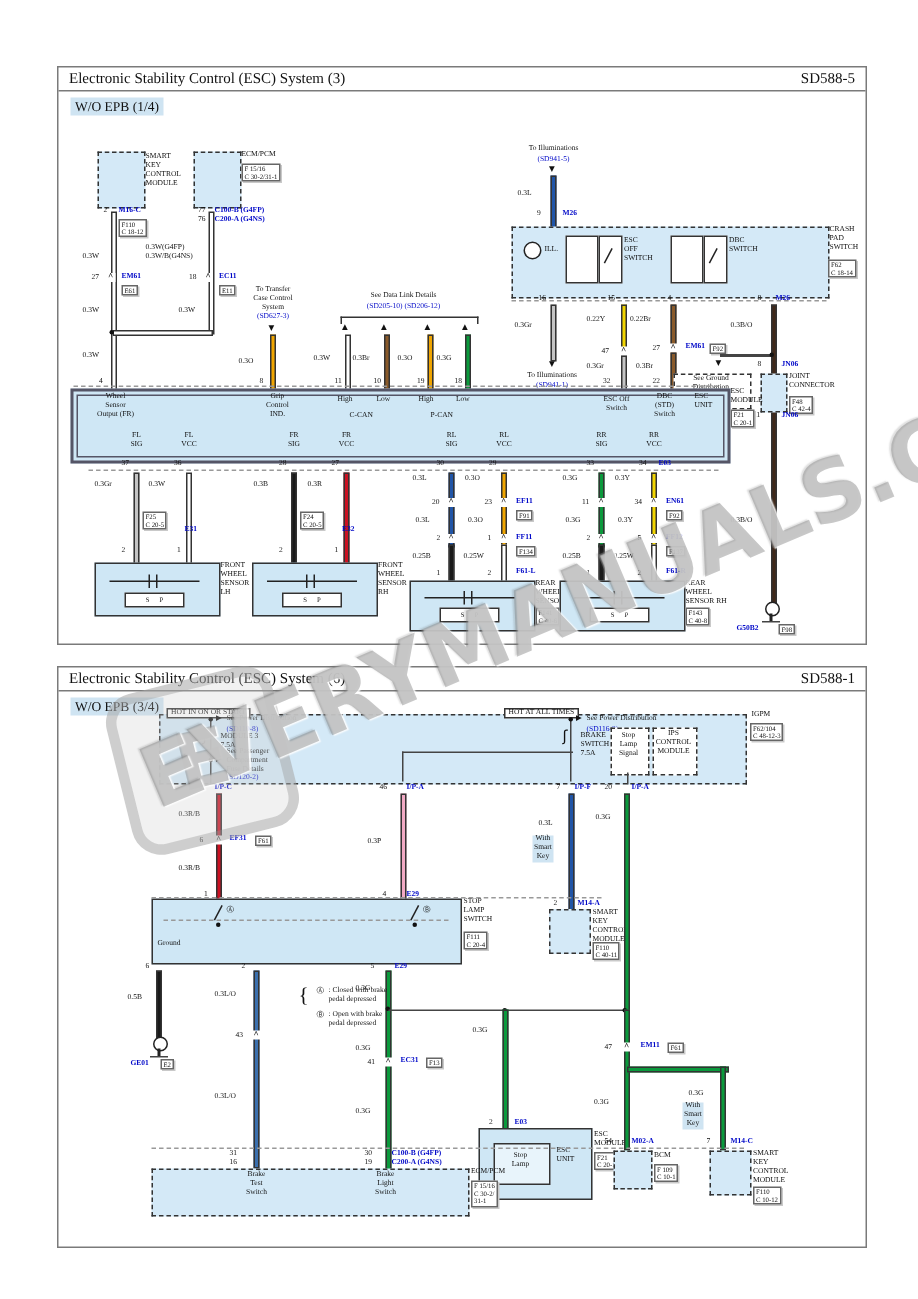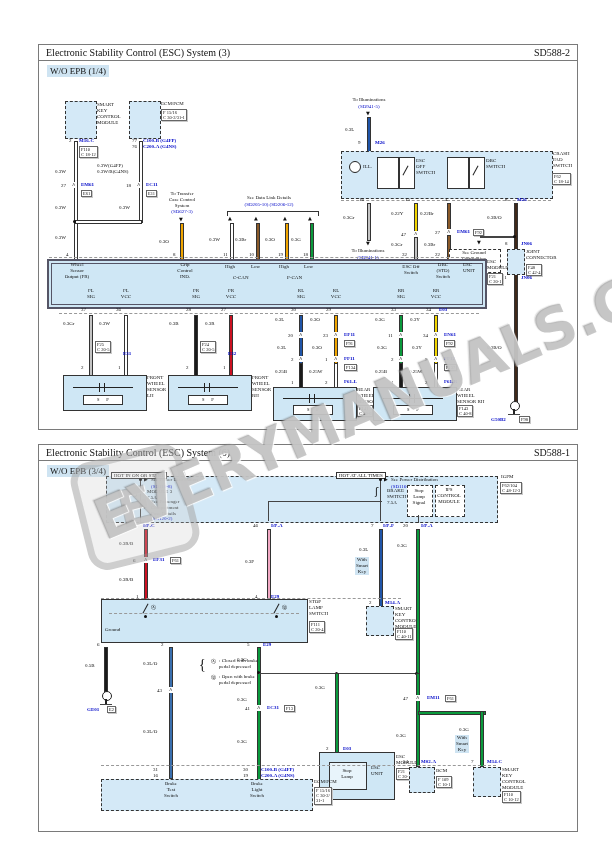--- a/index.html
+++ b/index.html
@@ -52,21 +52,21 @@
       text-shadow:1px 1px 1px rgba(255,255,255,.9);}
 </style>
 </head>
 <body>
 
 <div class="page">
 
   <div class="panel" style="left:38px;top:44px;width:538px;height:384px;">
     <div class="tbar">
       <span class="ttl">Electronic Stability Control (ESC) System (3)</span>
-      <span class="tcode">SD588-2</span>
+      <span class="tcode">SD588-5</span>
     </div>
     <span class="chip" style="left:8px;top:20px;">W/O EPB (1/4)</span>
 
     <div class="db" style="left:26px;top:56px;width:30px;height:36px;"></div>
     <span class="lb" style="left:58px;top:57px;">SMART
 KEY
 CONTROL
 MODULE</span>
     <div class="db" style="left:90px;top:56px;width:30px;height:36px;"></div>
     <span class="lb" style="left:122px;top:56px;">ECM/PCM</span>

